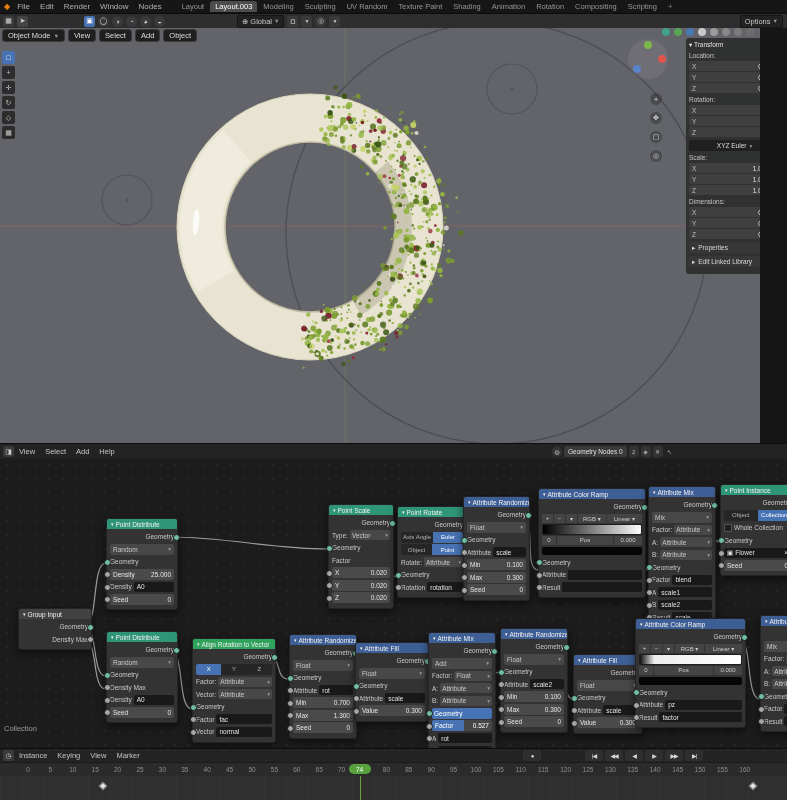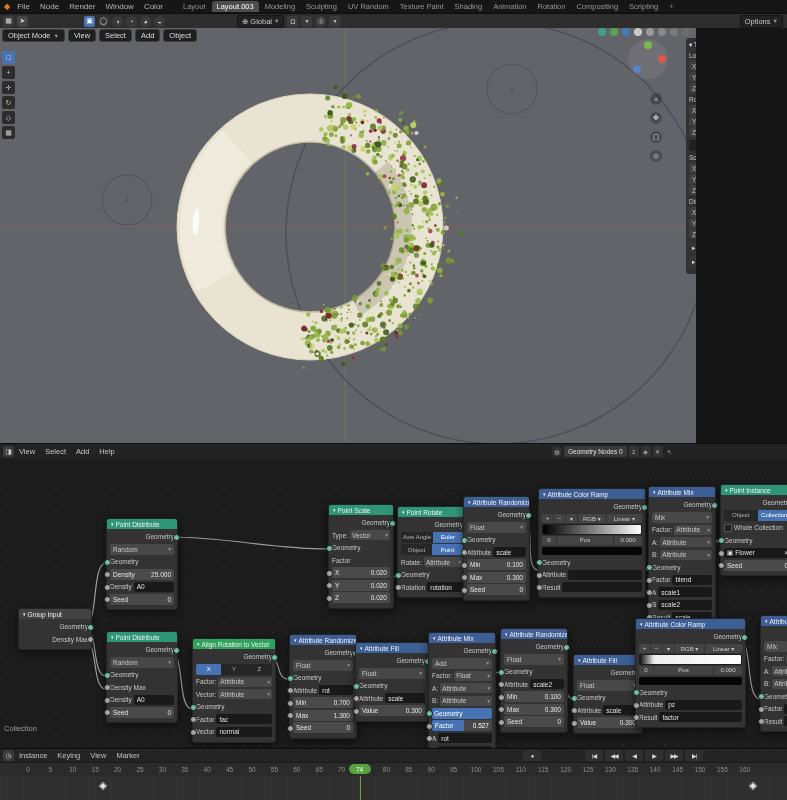--- a/index.html
+++ b/index.html
@@ -12,21 +12,21 @@
   .ws-tab.active{background:#4d4d4d;color:#fff;text-align:center;}
   .ws-tab.add{color:#8a8a8a;}
   
   #vp-header{position:absolute;top:13px;left:0;width:787px;height:14px;background:#2e2e2e;border-top:1px solid #0c0c0c;display:flex;align-items:center;font-size:7.5px;color:#c8c8c8;z-index:29;}
   .hicon{width:11px;height:11px;border-radius:2px;background:#3a3a3a;margin-left:3px;display:flex;align-items:center;justify-content:center;font-size:7px;color:#cfcfcf;}
   .hicon.round{border-radius:50%;}
   .hicon.blue{background:#4772b3;color:#fff;}
   .hpill{background:#222;border:1px solid #151515;border-radius:2px;padding:0 4px;margin-left:4px;display:flex;align-items:center;gap:2px;height:11px;}
   .caret{font-size:5.5px;color:#9a9a9a;}
   
-  #viewport{position:absolute;top:27px;left:0;width:696px;height:416px;background:#63646a;overflow:hidden;}
+  #viewport{position:absolute;top:27px;left:0;width:760px;height:416px;background:#63646a;overflow:hidden;}
   #vp-svg{position:absolute;top:0;left:0;}
   #vp-toolrow{position:absolute;top:2px;left:2px;display:flex;gap:3px;z-index:5;}
   .vpill{background:#1f1f1f;border:1px solid #3a3a3a;border-radius:3px;padding:1px 5px;font-size:7.5px;color:#ddd;display:flex;align-items:center;gap:3px;white-space:nowrap;}
   #vp-overlay{position:absolute;top:22px;left:27px;z-index:4;color:#e6e6e6;font-size:8px;line-height:12px;text-shadow:0 1px 1px rgba(0,0,0,.35);}
   #vp-overlay div:nth-child(2),#vp-overlay div:nth-child(3){color:#d2d2d2;font-size:7.5px;}
   #vp-toolbar{position:absolute;top:24px;left:2px;display:flex;flex-direction:column;gap:2px;z-index:5;}
   .tbtn{width:13px;height:13px;border-radius:2px;background:#2c2c2c;color:#c2c2c2;font-size:7px;display:flex;align-items:center;justify-content:center;}
   .tbtn.active{background:#4772b3;color:#fff;}
   #shade-row{position:absolute;top:1px;right:6px;display:flex;gap:4px;z-index:6;}
   .sh-dot{width:8px;height:8px;border-radius:50%;}
@@ -89,24 +89,24 @@
 </style>
 </head>
 <body>
 
 <div id="app">
 
   <div id="topbar">
     <span style="margin:0 2px 0 4px;color:#e87d0d;font-size:8px;">◆</span>
     <span id="topbar-menus" style="display:flex;">
         <span class="menu-item">File</span>
-        <span class="menu-item">Node</span>
+        <span class="menu-item">Edit</span>
         <span class="menu-item">Render</span>
         <span class="menu-item">Window</span>
-        <span class="menu-item">Color</span>
+        <span class="menu-item">Nodes</span>
       </span>
     <span id="ws-tabs">
         <span class="ws-tab">Layout</span>
         <span class="ws-tab active">Layout.003</span>
         <span class="ws-tab">Modeling</span>
         <span class="ws-tab">Sculpting</span>
         <span class="ws-tab">UV Random</span>
         <span class="ws-tab">Texture Paint</span>
         <span class="ws-tab">Shading</span>
         <span class="ws-tab">Animation</span>

